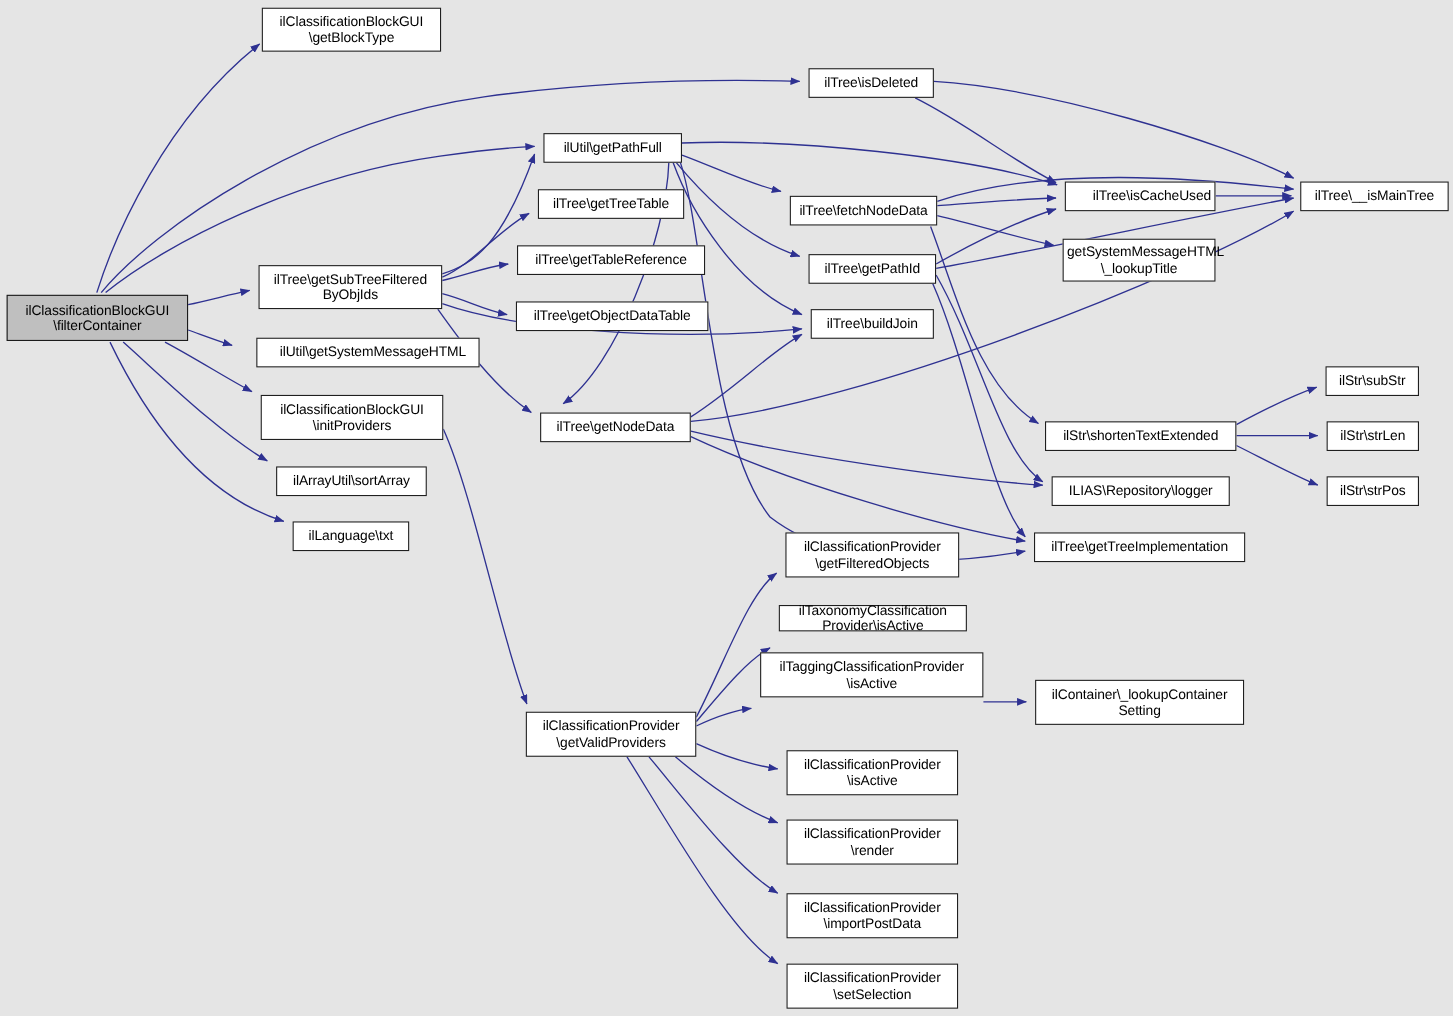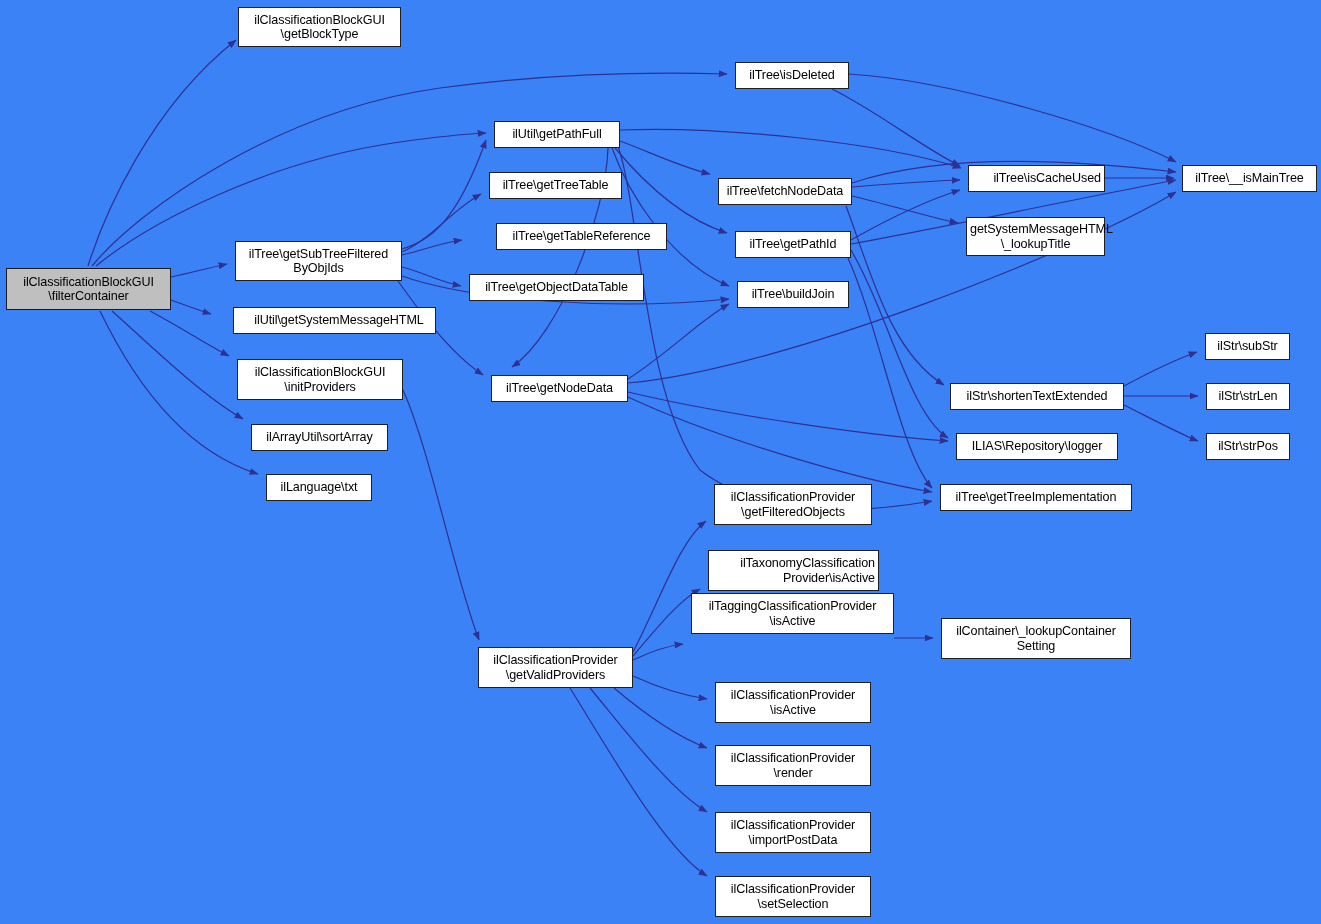--- a/index.html
+++ b/index.html
@@ -1,21 +1,21 @@
 <!DOCTYPE html>
 <html><head>
 <meta charset="utf-8">
 <style>
   html,body{margin:0;padding:0;background:#ffffff;}
   body{font-family:"Liberation Sans","DejaVu Sans",sans-serif;}
   #canvas{
     position:relative;
     width:1321px;
     height:924px;
-    background:#3b82f6;
+    background:#e5e5e5;
     overflow:hidden;
   }
   #edge-layer{
     position:absolute;
     left:0;top:0;
     width:1321px;height:924px;
     pointer-events:none;
   }
   .node{
     position:absolute;
@@ -104,21 +104,21 @@
       <div class="node" style="left: 238px; top: 7px; width: 163px; height: 40px;"><span class="lbl">ilClassificationBlockGUI
 \getBlockType</span></div>
       <div class="node" style="left: 735px; top: 62px; width: 114px; height: 27px;"><span class="lbl">ilTree\isDeleted</span></div>
       <div class="node" style="left: 494px; top: 121px; width: 126px; height: 27px;"><span class="lbl">ilUtil\getPathFull</span></div>
       <div class="node" style="left: 968px; top: 165px; width: 137px; height: 27px; text-align: right;"><span class="lbl">ilTree\isCacheUsed</span></div>
       <div class="node" style="left: 1182px; top: 165px; width: 135px; height: 27px;"><span class="lbl">ilTree\__isMainTree</span></div>
       <div class="node" style="left: 718px; top: 178px; width: 134px; height: 27px;"><span class="lbl">ilTree\fetchNodeData</span></div>
       <div class="node" style="left: 489px; top: 172px; width: 133px; height: 27px;"><span class="lbl">ilTree\getTreeTable</span></div>
       <div class="node" style="left: 966px; top: 217px; width: 139px; height: 39px;"><span class="lbl">getSystemMessageHTML
 \_lookupTitle</span></div>
-      <div class="node" style="left: 496px; top: 223px; width: 171px; height: 27px;"><span class="lbl">ilTree\getTableReference</span></div>
+      <div class="node" style="left: 470px; top: 223px; width: 171px; height: 27px;"><span class="lbl">ilTree\getTableReference</span></div>
       <div class="node" style="left: 735px; top: 231px; width: 116px; height: 27px;"><span class="lbl">ilTree\getPathId</span></div>
       <div class="node" style="left: 235px; top: 241px; width: 167px; height: 40px;"><span class="lbl">ilTree\getSubTreeFiltered
 ByObjIds</span></div>
       <div class="node highlight" style="left: 6px; top: 268px; width: 165px; height: 42px;"><span class="lbl">ilClassificationBlockGUI
 \filterContainer</span></div>
       <div class="node" style="left: 469px; top: 274px; width: 175px; height: 27px;"><span class="lbl">ilTree\getObjectDataTable</span></div>
       <div class="node" style="left: 737px; top: 281px; width: 112px; height: 27px;"><span class="lbl">ilTree\buildJoin</span></div>
       <div class="node" style="left: 233px; top: 307px; width: 203px; height: 27px; padding-left: 12px;"><span class="lbl">ilUtil\getSystemMessageHTML</span></div>
       <div class="node" style="left: 1205px; top: 333px; width: 85px; height: 27px;"><span class="lbl">ilStr\subStr</span></div>
       <div class="node" style="left: 237px; top: 359px; width: 166px; height: 41px;"><span class="lbl">ilClassificationBlockGUI
@@ -126,21 +126,21 @@
       <div class="node" style="left: 491px; top: 375px; width: 137px; height: 27px;"><span class="lbl">ilTree\getNodeData</span></div>
       <div class="node" style="left: 950px; top: 383px; width: 174px; height: 27px;"><span class="lbl">ilStr\shortenTextExtended</span></div>
       <div class="node" style="left: 1206px; top: 383px; width: 84px; height: 27px;"><span class="lbl">ilStr\strLen</span></div>
       <div class="node" style="left: 251px; top: 424px; width: 137px; height: 27px;"><span class="lbl">ilArrayUtil\sortArray</span></div>
       <div class="node" style="left: 956px; top: 433px; width: 162px; height: 27px;"><span class="lbl">ILIAS\Repository\logger</span></div>
       <div class="node" style="left: 1206px; top: 433px; width: 84px; height: 27px;"><span class="lbl">ilStr\strPos</span></div>
       <div class="node" style="left: 266px; top: 474px; width: 106px; height: 27px;"><span class="lbl">ilLanguage\txt</span></div>
       <div class="node" style="left: 940px; top: 484px; width: 192px; height: 27px;"><span class="lbl">ilTree\getTreeImplementation</span></div>
       <div class="node" style="left: 714px; top: 484px; width: 158px; height: 41px;"><span class="lbl">ilClassificationProvider
 \getFilteredObjects</span></div>
-      <div class="node" style="left: 708px; top: 550px; width: 171px; height: 41px; text-align: right;"><span class="lbl">ilTaxonomyClassification
+      <div class="node" style="left: 708px; top: 550px; width: 171px; height: 24px;"><span class="lbl">ilTaxonomyClassification
 Provider\isActive</span></div>
       <div class="node" style="left: 691px; top: 593px; width: 203px; height: 41px;"><span class="lbl">ilTaggingClassificationProvider
 \isActive</span></div>
       <div class="node" style="left: 941px; top: 618px; width: 190px; height: 41px;"><span class="lbl">ilContainer\_lookupContainer
 Setting</span></div>
       <div class="node" style="left: 478px; top: 647px; width: 155px; height: 41px;"><span class="lbl">ilClassificationProvider
 \getValidProviders</span></div>
       <div class="node" style="left: 715px; top: 682px; width: 156px; height: 41px;"><span class="lbl">ilClassificationProvider
 \isActive</span></div>
       <div class="node" style="left: 715px; top: 745px; width: 156px; height: 41px;"><span class="lbl">ilClassificationProvider

